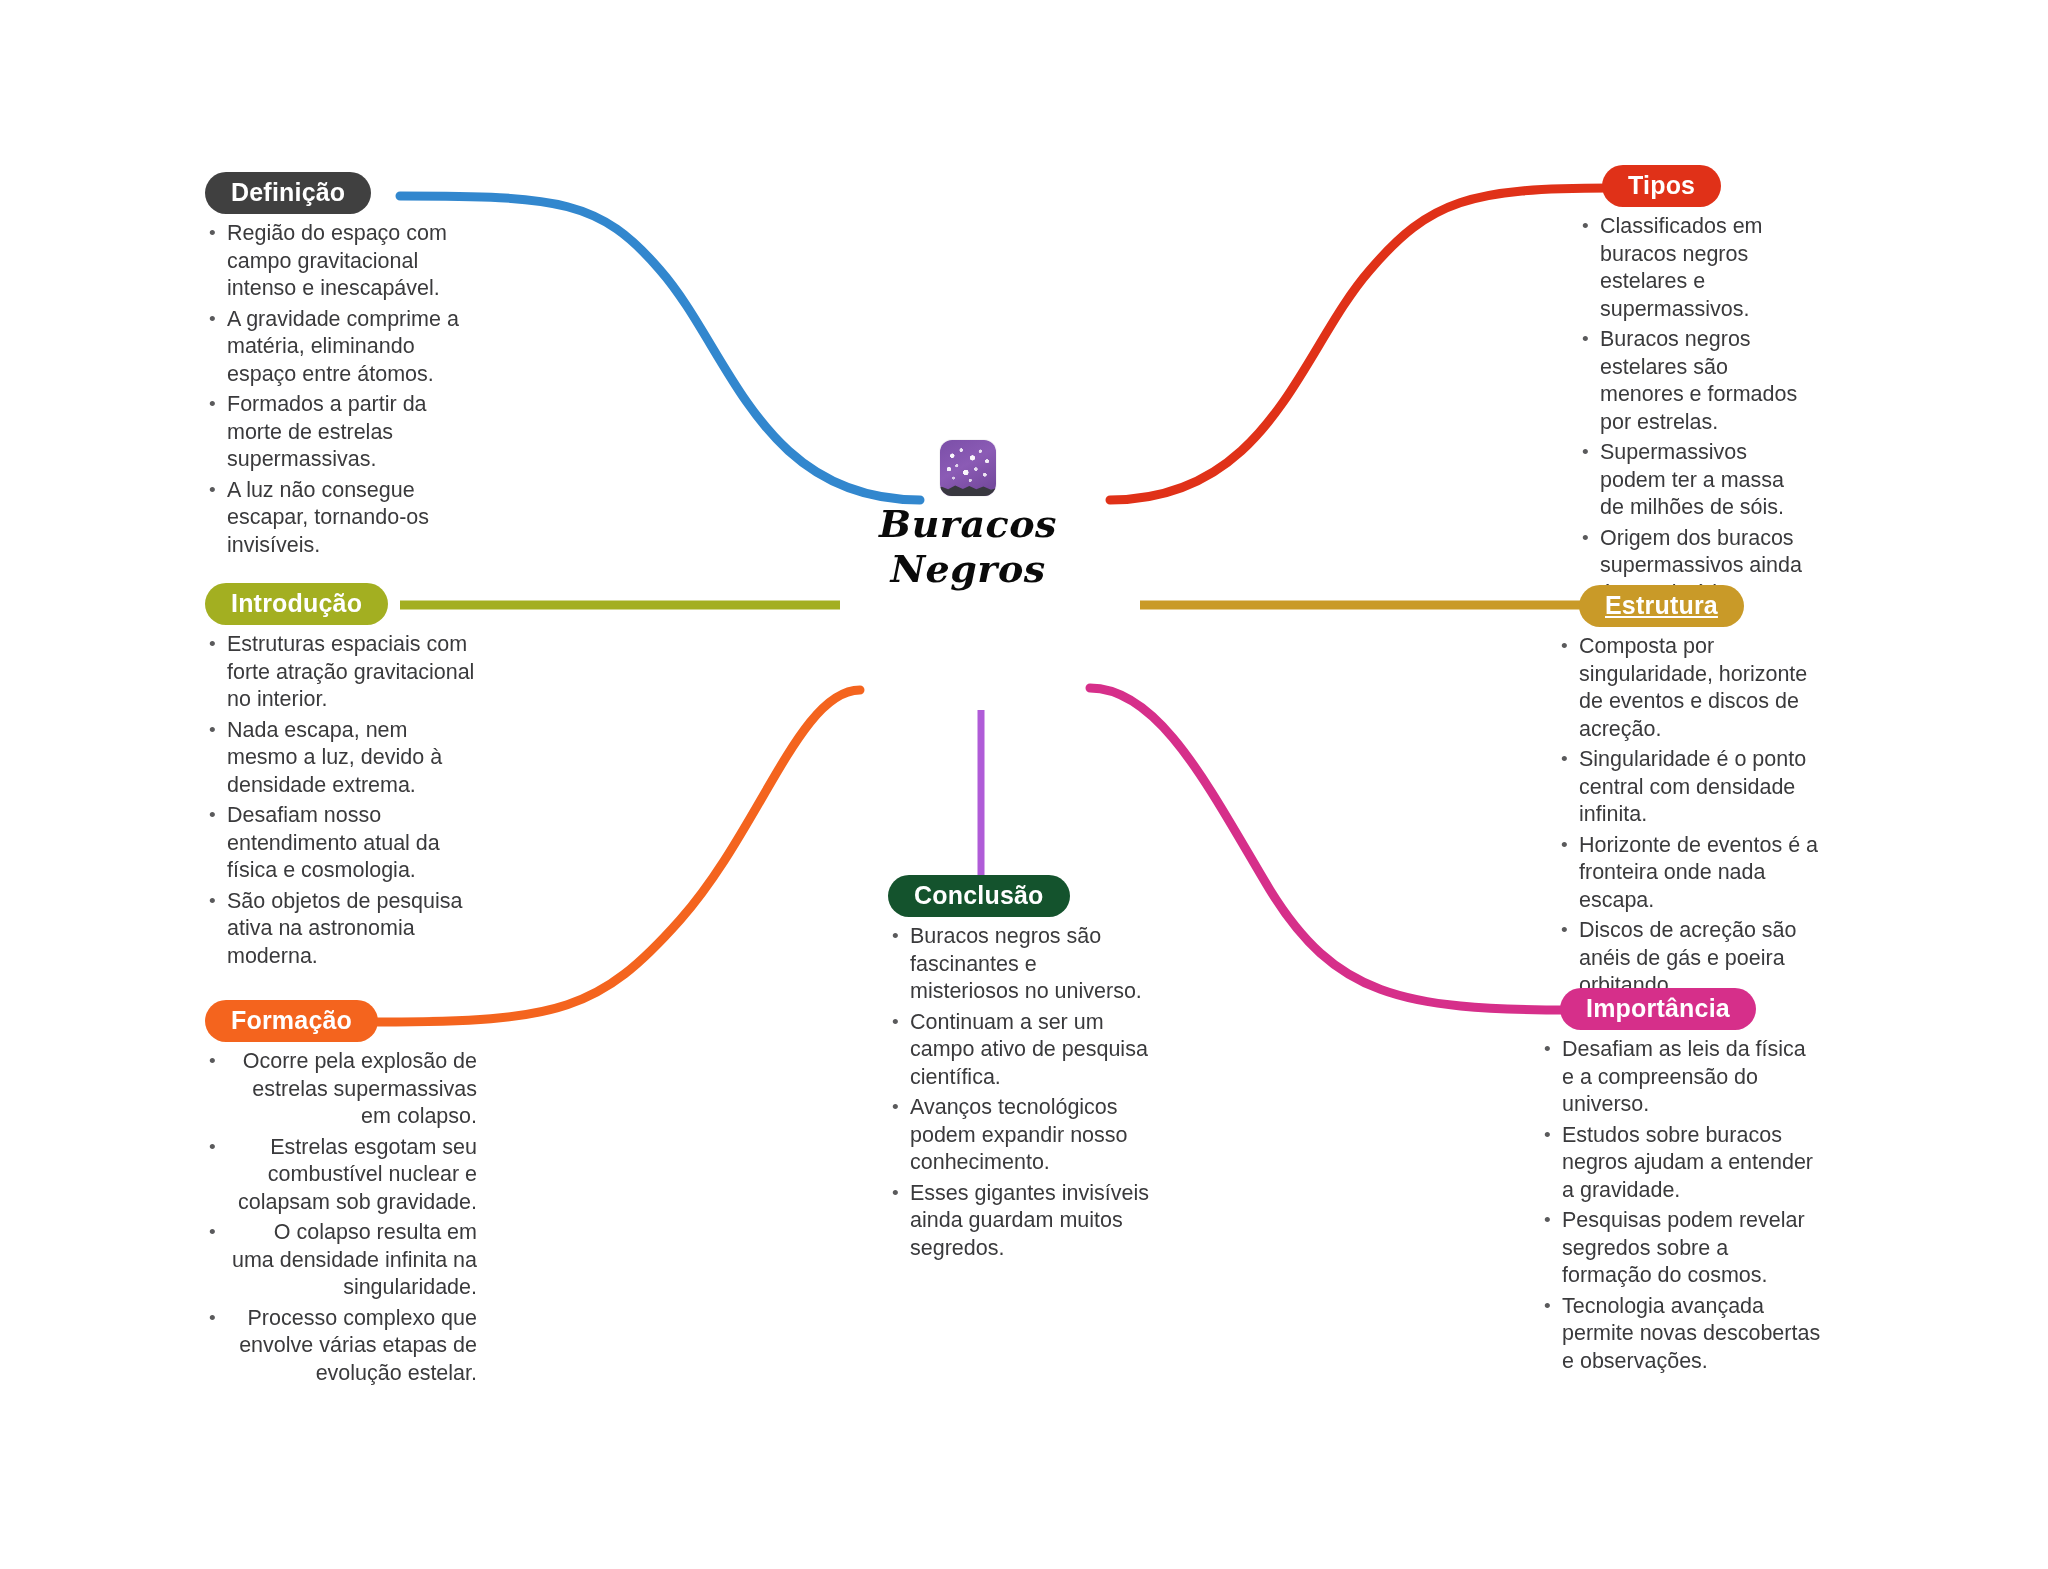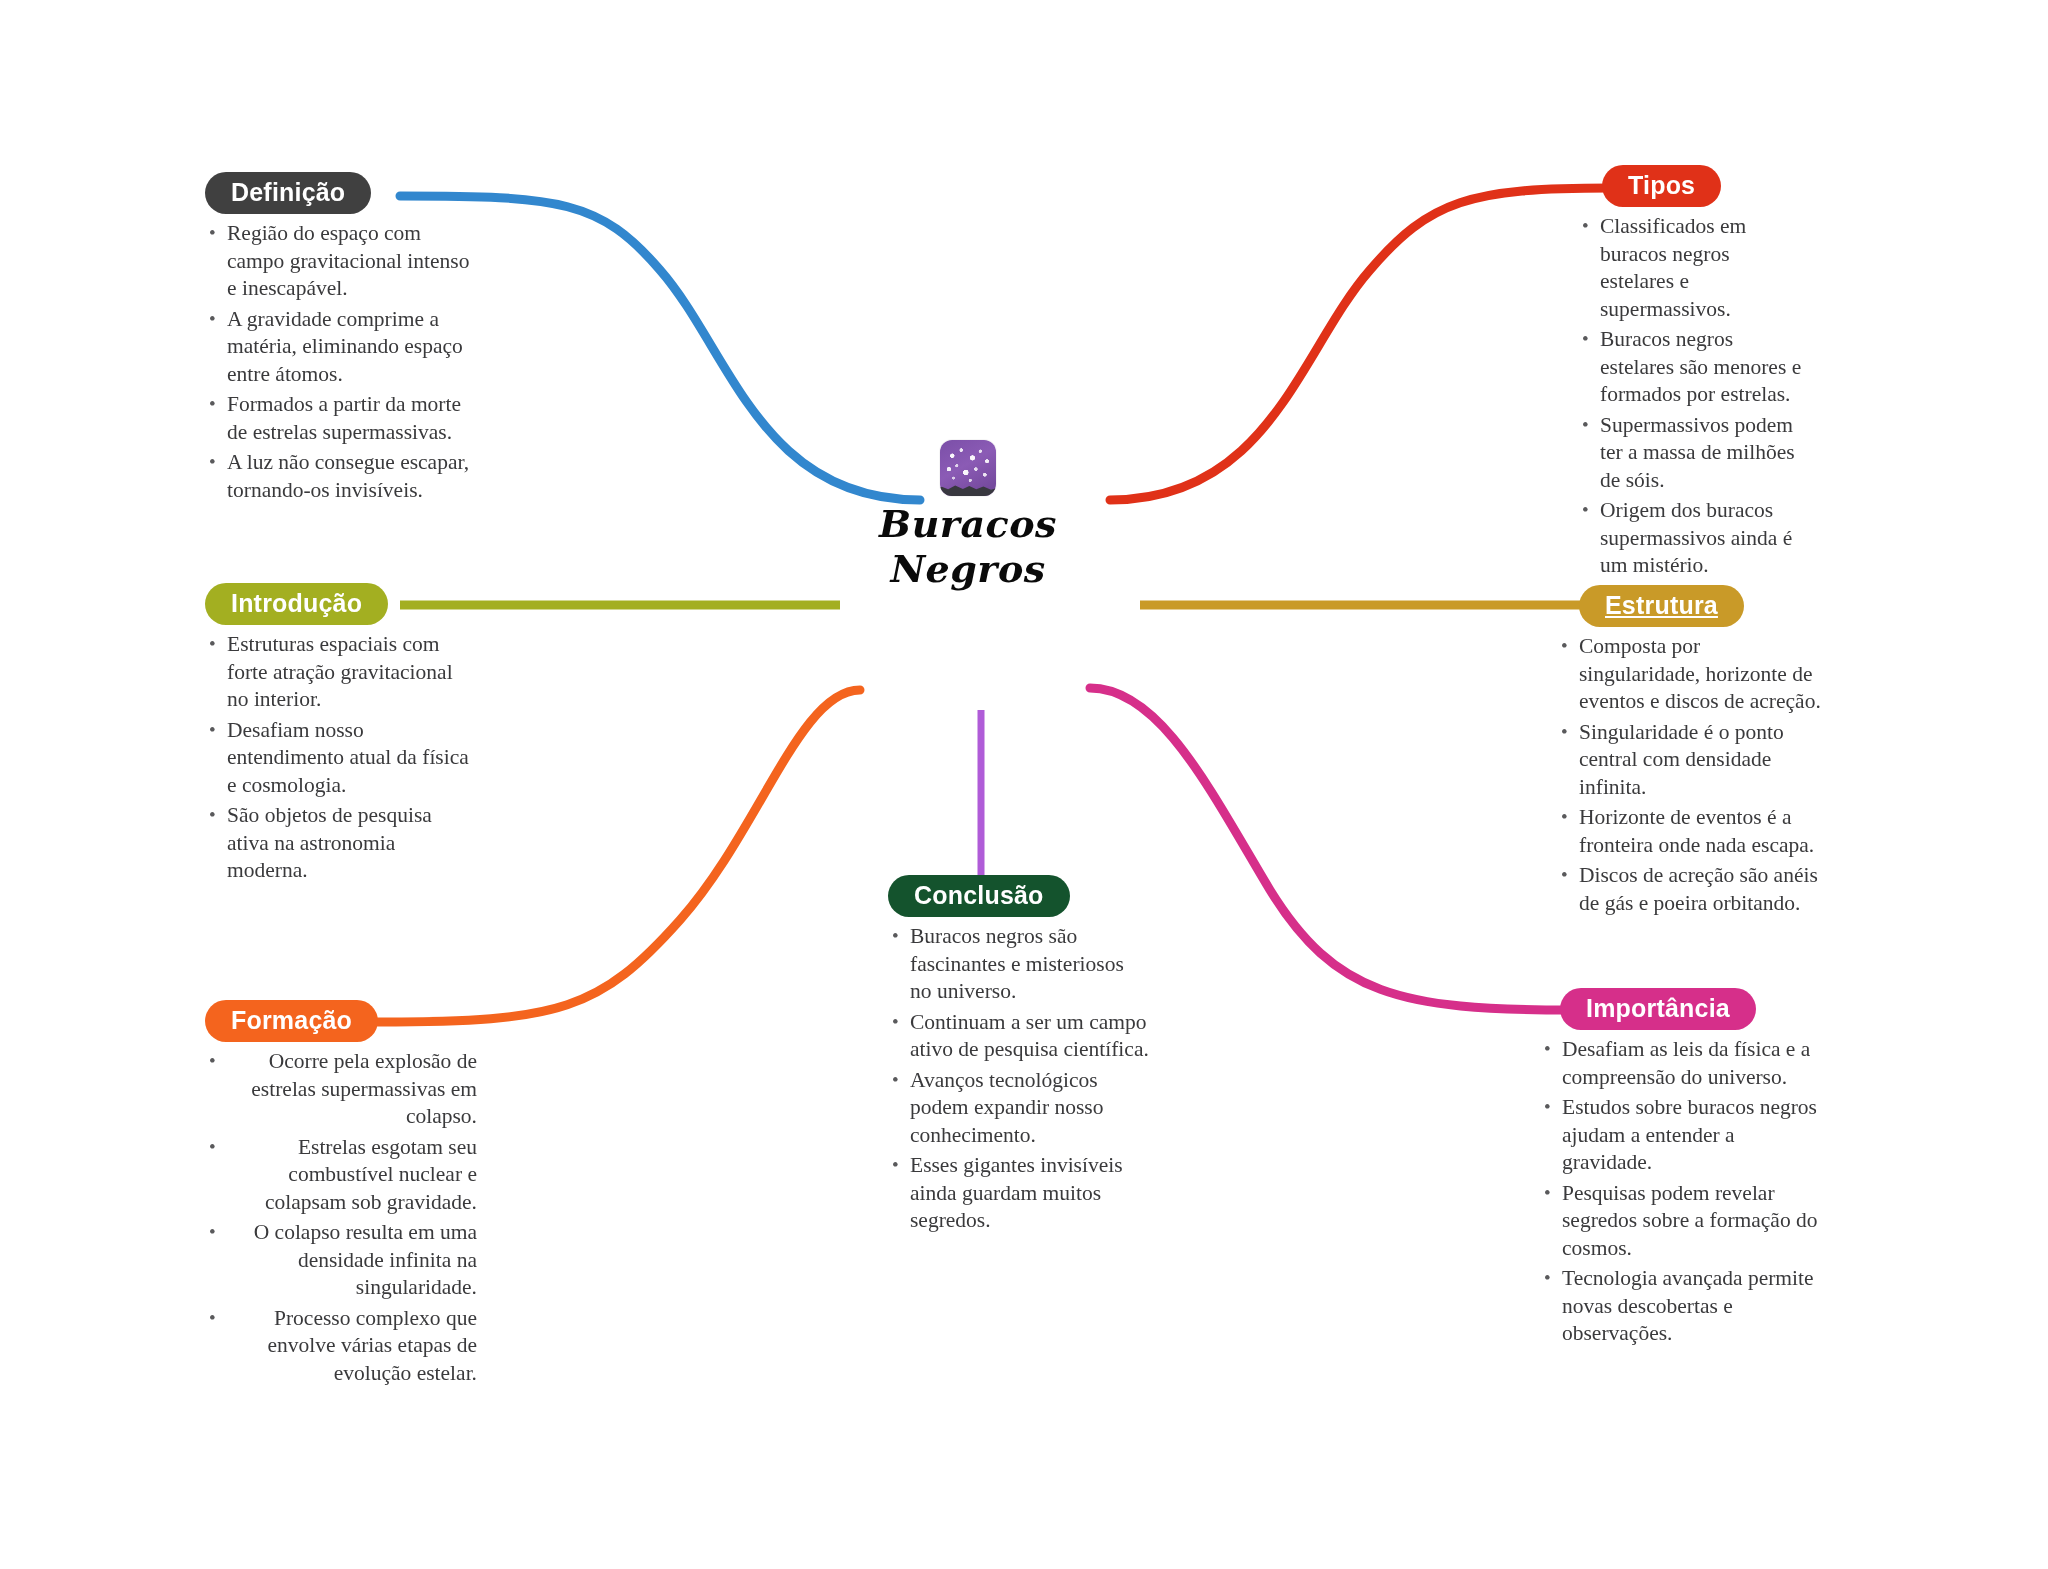--- a/index.html
+++ b/index.html
@@ -53,21 +53,21 @@
     margin: 6px 0 0 0;
     padding: 0;
   }
   ul.bullets li {
     position: relative;
     padding-left: 22px;
     margin: 0 0 3px 0;
     font-size: 21.5px;
     line-height: 1.28;
     color: #3a3a3c;
-    font-family: Liberation Serif, serif;
+    font-family: Liberation Sans, sans-serif;
   }
   ul.bullets li::before {
     content: "\2022";
     position: absolute;
     left: 4px;
     top: 0;
     font-size: 19px;
     color: #5a5a5c;
     line-height: 1.35;
   }
@@ -166,20 +166,21 @@
       <li>A luz não consegue escapar, tornando-os invisíveis.</li>
     </ul>
   </div>
 
   <div class="branch" style="left:205px; top:583px; width:272px;">
     <div class="pill-row">
       <span class="pill" style="background:#a3af21;">Introdução</span>
     </div>
     <ul class="bullets">
       <li>Estruturas espaciais com forte atração gravitacional no interior.</li>
+      <li>Nada escapa, nem mesmo a luz, devido à densidade extrema.</li>
       <li>Desafiam nosso entendimento atual da física e cosmologia.</li>
       <li>São objetos de pesquisa ativa na astronomia moderna.</li>
     </ul>
   </div>
 
   <div class="branch" style="left:205px; top:1000px; width:272px;text-align:right;">
     <div class="pill-row">
       <span class="pill" style="background:#f4641e;">Formação</span>
     </div>
     <ul class="bullets">

